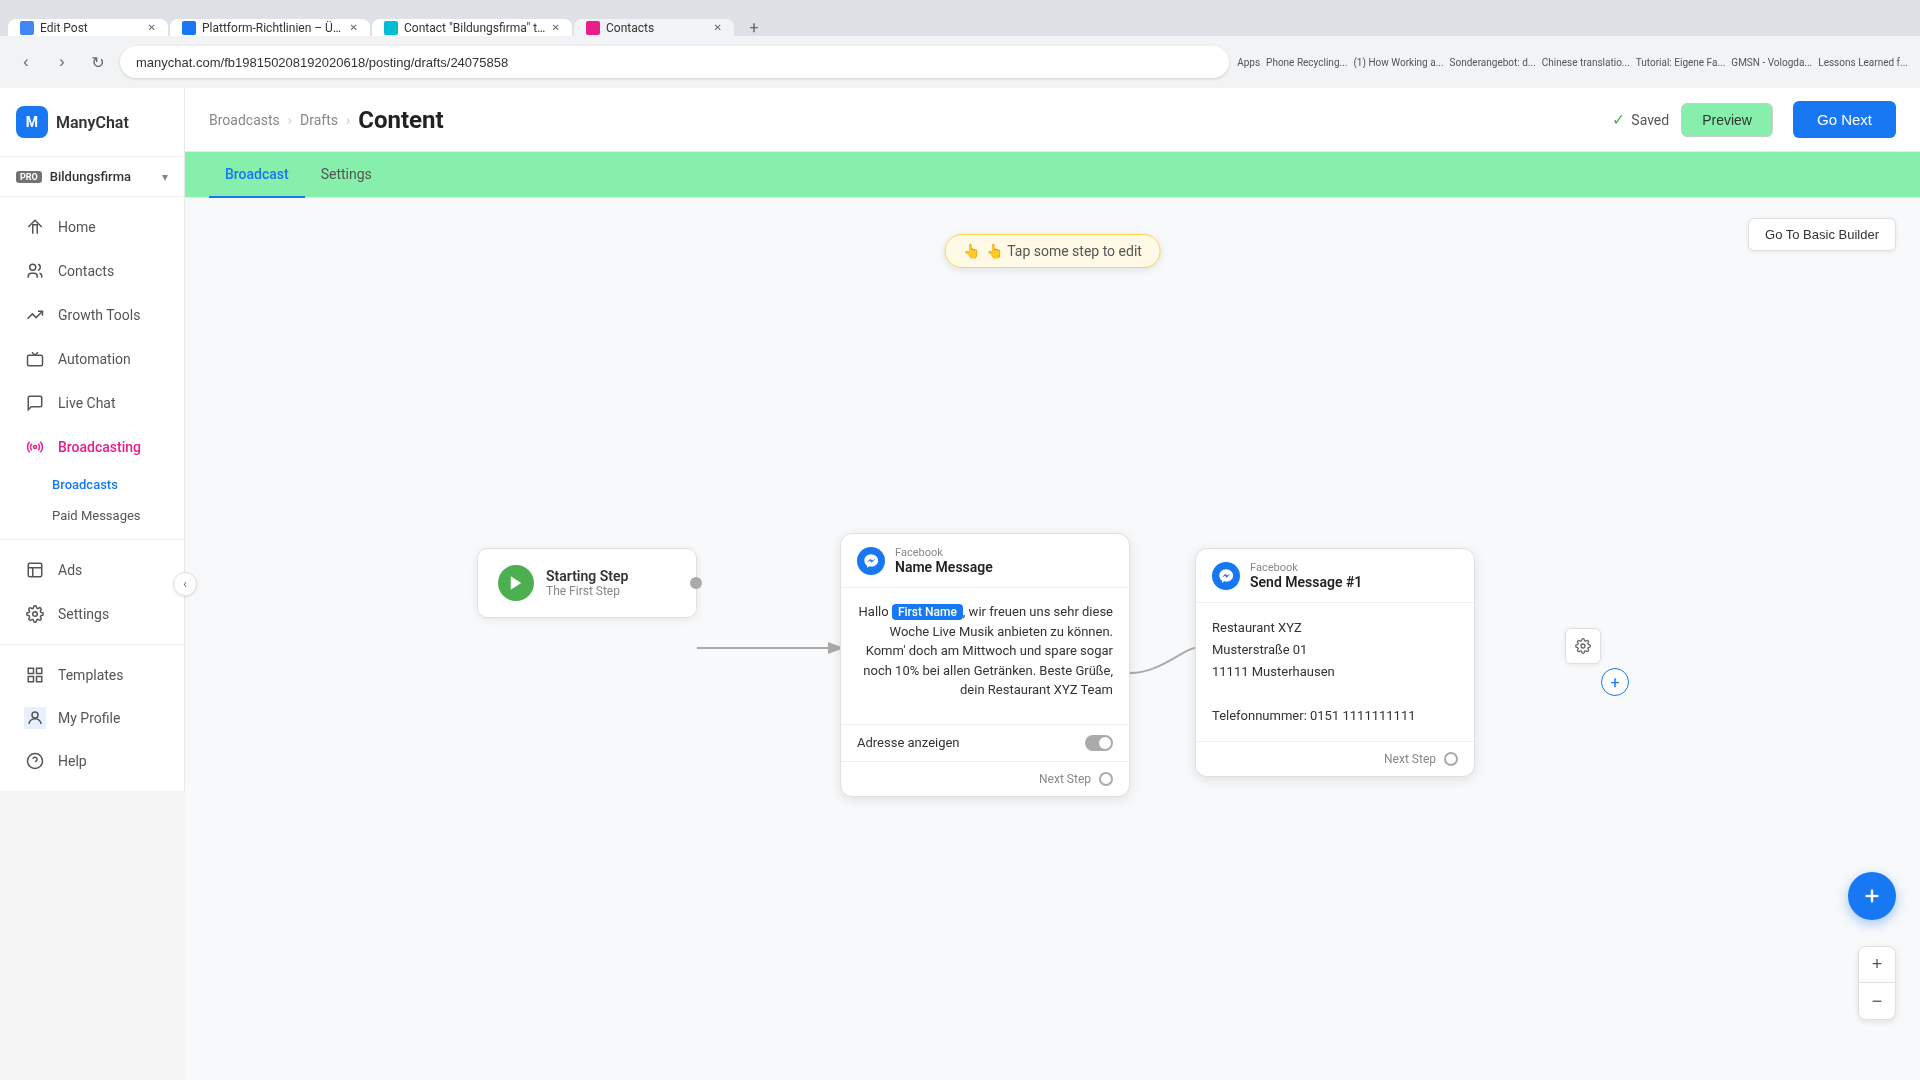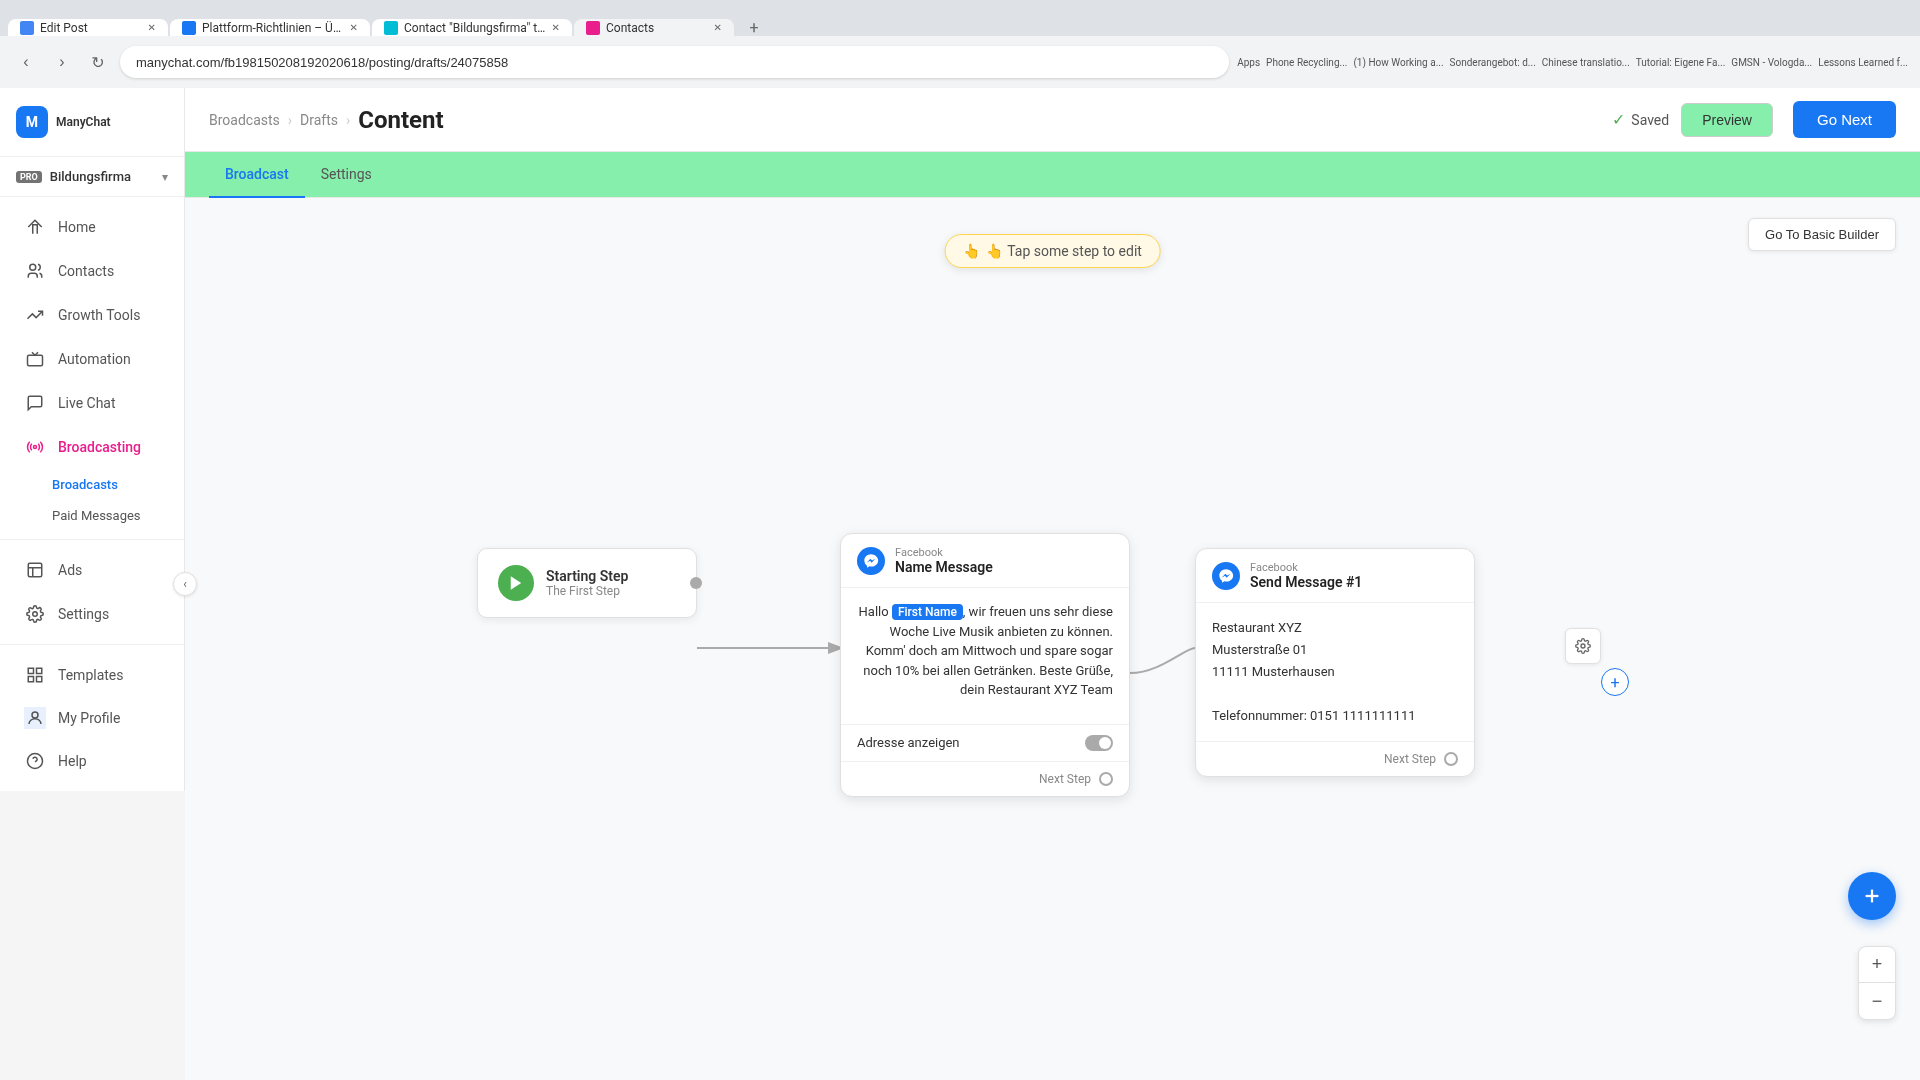--- a/index.html
+++ b/index.html
@@ -20,21 +20,21 @@
     .browser-bookmarks { display: flex; align-items: flex-start; gap: 6px; overflow: hidden; font-size: 10px; color: #555; }
     .bookmark-item { white-space: nowrap; cursor: pointer; }
 
     
     .app { display: flex; flex: 1; overflow: hidden; }
 
     
     .sidebar { width: 185px; background: #fff; border-right: 1px solid #e8e8e8; display: flex; flex-direction: column; flex-shrink: 0; }
     .sidebar-logo { display: flex; align-items: center; padding: 18px 16px; gap: 8px; border-bottom: 1px solid #f0f0f0; }
     .logo-icon { width: 32px; height: 32px; border-radius: 8px; background: #1877f2; display: flex; align-items: center; justify-content: center; color: white; font-weight: bold; font-size: 14px; }
-    .logo-text { font-size: 12px; font-weight: 600; color: #333; }
+    .logo-text { font-size: 16px; font-weight: 600; color: #333; }
     .sidebar-account { display: flex; align-items: center; padding: 12px 16px; gap: 8px; cursor: pointer; border-bottom: 1px solid #f0f0f0; }
     .account-badge { background: #737373; color: white; font-size: 9px; font-weight: bold; padding: 1px 4px; border-radius: 3px; }
     .account-name { font-size: 13px; font-weight: 500; color: #333; flex: 1; overflow: hidden; text-overflow: ellipsis; white-space: nowrap; }
     .account-chevron { color: #888; font-size: 12px; }
     .sidebar-nav { display: flex; flex-direction: column; flex: 1; padding: 8px 0; overflow-y: auto; }
     .sidebar-item { display: flex; align-items: center; padding: 10px 16px; gap: 12px; cursor: pointer; color: #555; font-size: 14px; border-radius: 6px; margin: 1px 8px; }
     .sidebar-item.active { color: #e91e8c; }
     .sidebar-item-icon { width: 22px; height: 22px; display: flex; align-items: center; justify-content: center; flex-shrink: 0; }
     .sidebar-sub { display: flex; flex-direction: column; }
     .sidebar-sub-item { padding: 8px 16px 8px 52px; font-size: 13px; color: #555; cursor: pointer; }

